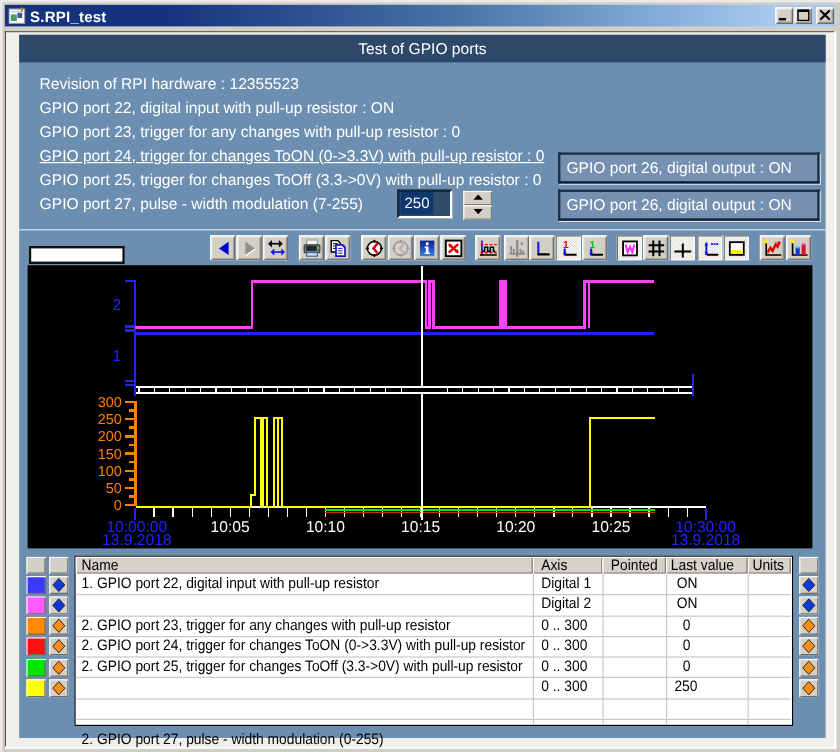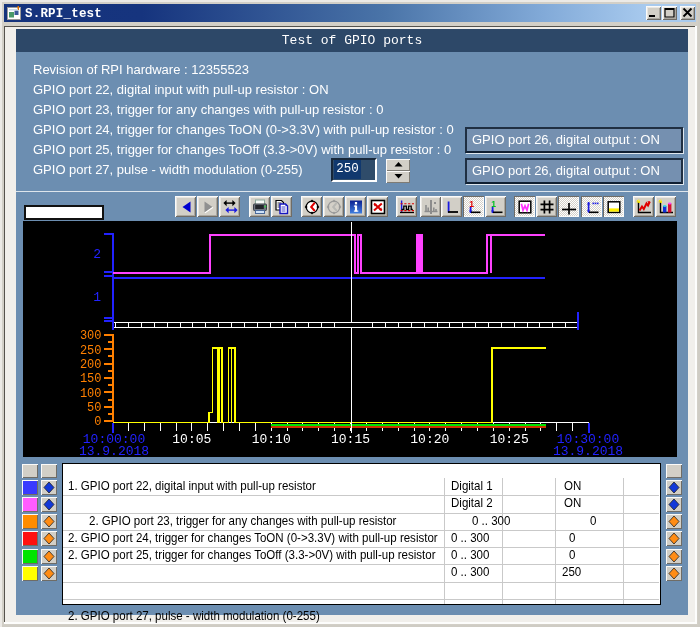--- a/index.html
+++ b/index.html
@@ -1,19 +1,19 @@
 <!DOCTYPE html>
 <html><head><meta charset="utf-8">
 <style>
 * { margin:0; padding:0; box-sizing:border-box; }
 html,body { width:700px; height:627px; overflow:hidden; background:#d4d0c8; font-family:"Liberation Sans", sans-serif; }
 #win { position:relative; width:700px; height:627px; background:#cfccc4; }
 #edgeT { left:0; top:0; width:700px; height:2px; background:#eceae6; }
 #edgeL { left:0; top:0; width:2px; height:627px; background:#eceae6; }
-.abs { position:absolute;font-family:Liberation Mono, monospace; }
+.abs { position:absolute; }
 #frame2 { left:2px; top:2px; width:696px; height:623px; background:#d2cfc7; }
 #titlebar { left:4px; top:4px; width:692px; height:18px; background:linear-gradient(90deg,#15337c 0%,#16347e 20%,#4a74a8 55%,#82aad8 78%,#a8caee 93%); }
 #title { left:25px; top:7px; color:#fff; font-size:12.5px; font-weight:bold; letter-spacing:0.2px; }
 #clientline { left:3.5px; top:25.5px; width:693px; height:1.5px; background:#55524c; }
 #clientbg { left:5px; top:27px; width:690px; height:595px; background:#f1efeb; }
 #darkL { left:3.5px; top:25.5px; width:1.5px; height:598px; background:#55524c; }
 #whiteR { left:695px; top:26px; width:1.5px; height:597.5px; background:#fdfdfc; }
 #whiteB { left:3.5px; top:622px; width:693px; height:1.5px; background:#fdfdfc; }
 #panel { left:16px; top:29px; width:672px; height:585.5px; background:#6c8eb1; }
 #pstrip { left:16px; top:29px; width:672px; height:22.5px; background:#2d4868; }
@@ -87,23 +87,23 @@
  <div class="abs" id="clientbg"></div>
  <div class="abs" id="darkL"></div>
  <div class="abs" id="whiteR"></div>
  <div class="abs" id="whiteB"></div>
  <div class="abs" id="panel"></div>
  <div class="abs" id="pstrip"></div>
  <div class="abs" id="ptitle">Test of GPIO ports</div>
  <div class="pline" style="top:61.5px;">Revision of RPI hardware : 12355523</div>
  <div class="pline" style="top:81.5px;">GPIO port 22, digital input with pull-up resistor : ON</div>
  <div class="pline" style="top:101.5px;">GPIO port 23, trigger for any changes with pull-up resistor : 0</div>
- <div class="pline" style="top:121.5px;">GPIO port 24, trigger for changes ToON (0-&gt;3.3V) with pull-up resistor : 0</div>
+ <div class="pline" style="top:121.5px;text-decoration:underline;">GPIO port 24, trigger for changes ToON (0-&gt;3.3V) with pull-up resistor : 0</div>
  <div class="pline" style="top:141.5px;">GPIO port 25, trigger for changes ToOff (3.3-&gt;0V) with pull-up resistor : 0</div>
- <div class="pline" style="top:161.5px;">GPIO port 27, pulse - width modulation (0-255)</div>
+ <div class="pline" style="top:161.5px;">GPIO port 27, pulse - width modulation (7-255)</div>
  <div class="obox" style="top:127px;">GPIO port 26, digital output : ON</div>
  <div class="obox" style="top:158px;">GPIO port 26, digital output : ON</div>
  <div class="abs" id="inp"></div>
  <div class="abs" id="inpsel">250</div>
  <div class="spin" style="top:158.5px;">
       <svg width="9" height="5" viewBox="0 0 9 5">
         <path d="M4.5,0 L8.5,4.5 H0.5 Z" fill="#000"></path>
       </svg>
     </div>
  <div class="spin" style="top:170.5px;">
@@ -406,36 +406,43 @@
       <svg width="16" height="15" viewBox="0 0 16 15">
         <path d="M8,2 L13,7.5 L8,13 L3,7.5 Z" fill="#ff8c14" stroke="#222" stroke-width="0.8"></path>
       </svg>
     </div>
 <div class="sbtn" style="left:666px;top:565.8px;width:16px;height:15px;">
       <svg width="16" height="15" viewBox="0 0 16 15">
         <path d="M8,2 L13,7.5 L8,13 L3,7.5 Z" fill="#ff8c14" stroke="#222" stroke-width="0.8"></path>
       </svg>
     </div>
 <div class="tbl">
+<div class="thead">
+<div class="th" style="left:0px;width:381px;padding-left:5px;"><span class="sq">Name</span></div>
+<div class="th" style="left:381px;width:58px;padding-left:7px;"><span class="sq">Axis</span></div>
+<div class="th" style="left:439px;width:53px;padding-left:7px;"><span class="sq">Pointed</span></div>
+<div class="th" style="left:492px;width:68px;padding-left:4.5px;"><span class="sq">Last value</span></div>
+<div class="th" style="left:560px;width:36px;padding-left:4px;"><span class="sq">Units</span></div>
+</div>
 <div class="vline" style="left:381px;"></div>
 <div class="vline" style="left:439px;"></div>
 <div class="vline" style="left:492px;"></div>
 <div class="vline" style="left:560px;"></div>
 <div class="trow" style="top:14.50px;">
         <div class="tc" style="left:5px;width:374px;"><span class="sq">1. GPIO port 22, digital input with pull-up resistor</span></div>
         <div class="tc" style="left:388px;width:50px;"><span class="sq">Digital 1</span></div>
         <div class="tc" style="left:489px;width:43px;text-align:center;"><span class="sq">ON</span></div>
       </div>
 <div class="hline" style="top:31.75px;"></div>
 <div class="trow" style="top:31.75px;">
         <div class="tc" style="left:388px;width:50px;"><span class="sq">Digital 2</span></div>
         <div class="tc" style="left:489px;width:43px;text-align:center;"><span class="sq">ON</span></div>
       </div>
 <div class="hline" style="top:49.00px;"></div>
-<div class="trow" style="top:49.00px;margin-left:21px;">
+<div class="trow" style="top:49.00px;">
         <div class="tc" style="left:5px;width:374px;"><span class="sq">2. GPIO port 23, trigger for any changes with pull-up resistor</span></div>
         <div class="tc" style="left:388px;width:50px;"><span class="sq">0 .. 300</span></div>
         <div class="tc" style="left:489px;width:43px;text-align:center;"><span class="sq">0</span></div>
       </div>
 <div class="hline" style="top:66.25px;"></div>
 <div class="trow" style="top:66.25px;padding-left:32px;">
         <div class="tc" style="left:5px;width:374px;"><span class="sq">2. GPIO port 24, trigger for changes ToON (0-&gt;3.3V) with pull-up resistor</span></div>
         <div class="tc" style="left:388px;width:50px;"><span class="sq">0 .. 300</span></div>
         <div class="tc" style="left:489px;width:43px;text-align:center;"><span class="sq">0</span></div>
       </div>

